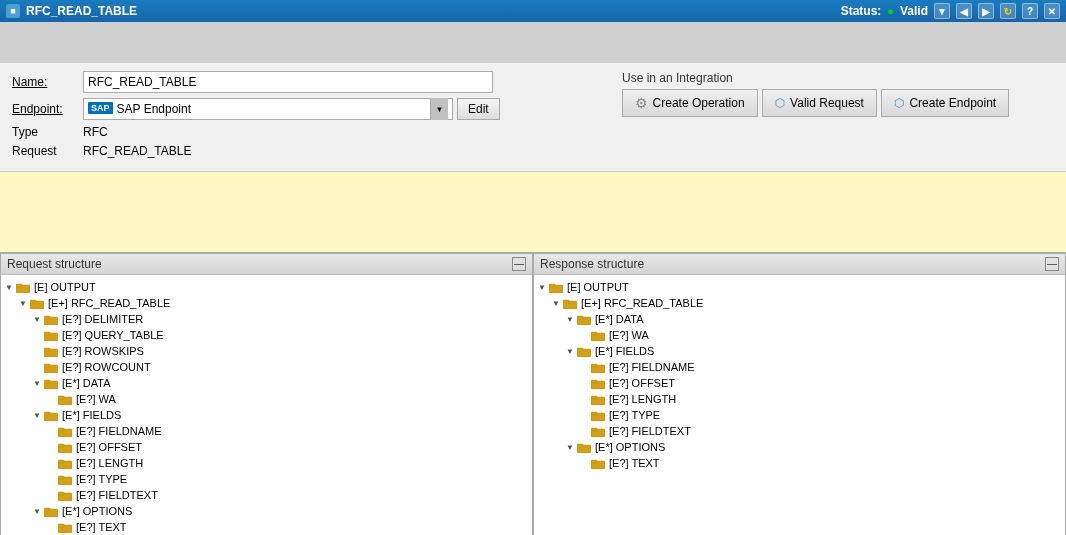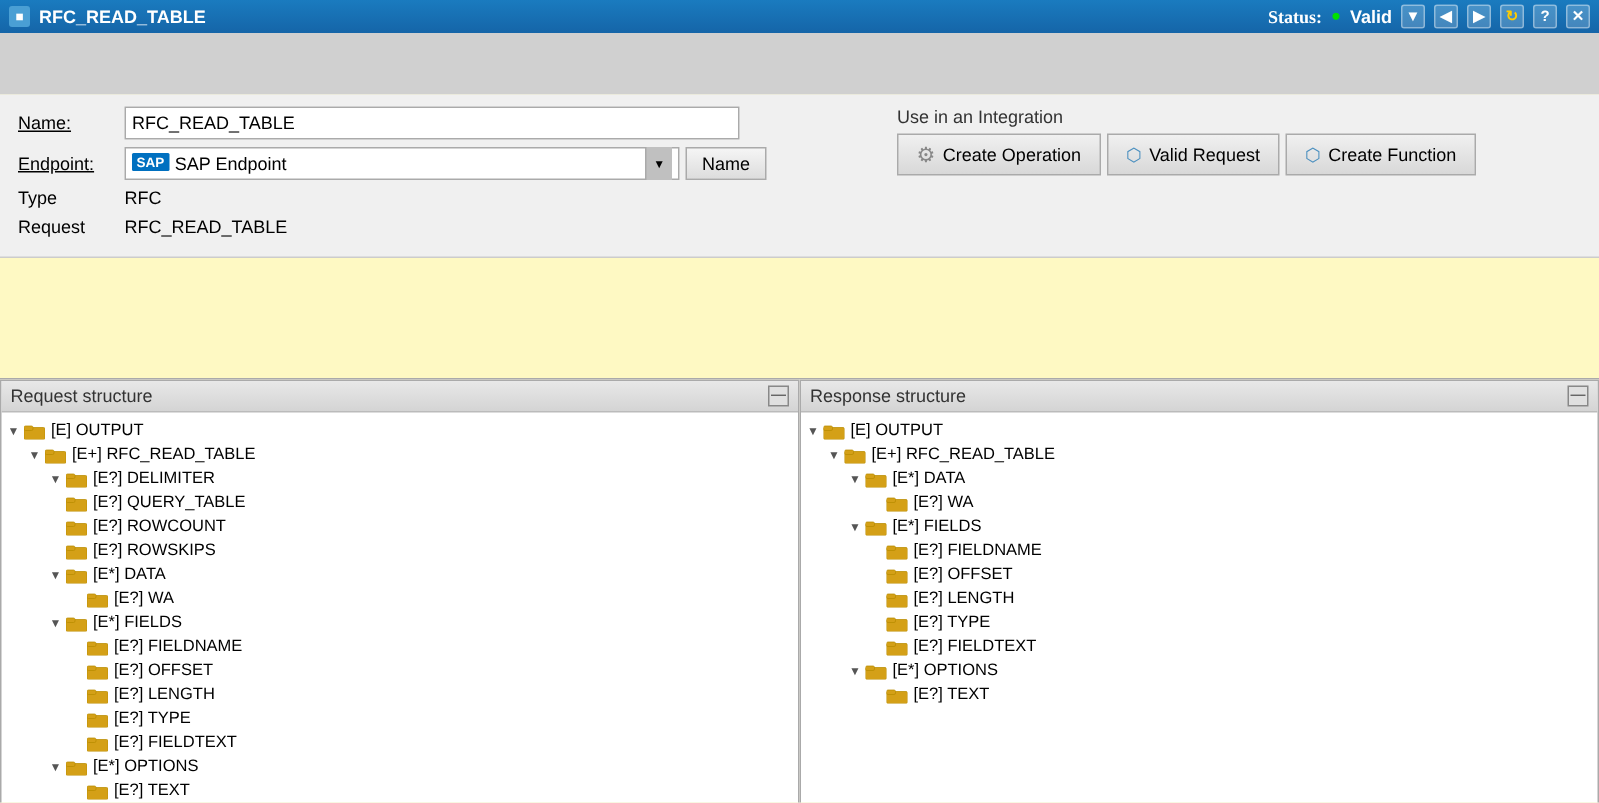--- a/index.html
+++ b/index.html
@@ -100,21 +100,21 @@
       height: 22px;
       padding: 0 10px;
       cursor: pointer;
       font-size: 12px;
     }
 
     
     .integration-panel {
       position: absolute;
       top: 8px;
-      right: 28px;
+      right: 4px;
       width: 440px;
     }
     .integration-label {
       font-size: 12px;
       margin-bottom: 4px;
       color: #333;
     }
     .integration-buttons {
       display: flex;
       gap: 4px;
@@ -188,21 +188,21 @@
   </style>
 </head>
 <body>
 
 <div class="title-bar">
   <div class="title-bar-left">
     <div class="title-icon">■</div>
     <span>RFC_READ_TABLE</span>
   </div>
   <div style="display:flex;align-items:center;gap:6px;">
-    <span style="color:white;font-family:Liberation Serif, serif;">Status:</span>
+    <span style="color:white;">Status:</span>
     <span style="color:#00e000;font-size:11px;">●</span>
     <span style="color:white;">Valid</span>
     <div class="tb-btn">▼</div>
     <div class="tb-btn">◀</div>
     <div class="tb-btn">▶</div>
     <div class="tb-btn" style="color:#ffcc00;">↻</div>
     <div class="tb-btn">?</div>
     <div class="tb-btn">✕</div>
   </div>
 </div>
@@ -217,21 +217,21 @@
     <div class="form-row">
       <span class="form-label">Endpoint:</span>
       <div class="endpoint-container">
         <div class="endpoint-select" style="width:370px;border:1px solid #aaa;">
           <div style="display:flex;align-items:flex-start;">
             <span class="endpoint-sap-badge">SAP</span>
             <span>SAP Endpoint</span>
           </div>
           <div class="dropdown-arrow">▼</div>
         </div>
-        <button class="edit-btn">Name</button>
+        <button class="edit-btn">Edit</button>
       </div>
     </div>
     <div class="form-row">
       <span class="form-label-plain">Type</span>
       <span>RFC</span>
     </div>
     <div class="form-row">
       <span class="form-label-plain">Request</span>
       <span>RFC_READ_TABLE</span>
     </div>
@@ -242,21 +242,21 @@
         <button class="int-btn">
           <span style="font-size:14px;color:#888;">⚙</span>
           <span>Create Operation</span>
         </button>
         <button class="int-btn">
           <span style="font-size:12px;color:#4a8fbf;">⬡</span>
           <span>Valid Request</span>
         </button>
         <button class="int-btn">
           <span style="font-size:12px;color:#4a8fbf;">⬡</span>
-          <span>Create Function</span>
+          <span>Create Endpoint</span>
         </button>
       </div>
     </div>
   </div>
 
   <div class="panels-container">
 
     <div class="panel">
       <div class="panel-header">
         <span>Request structure</span>
@@ -294,29 +294,29 @@
       <rect x="0" y="2" width="6" height="3" rx="1" fill="#d4a017" stroke="#b88c00" stroke-width="0.5"></rect>
     </svg></span>
             <span class="item-label">[E?] QUERY_TABLE</span>
           </div>
           <div class="tree-item" style="padding-left: 30px;">
             <span style="font-size: 8px; color: rgb(85, 85, 85); margin-right: 1px; min-width: 8px; display: inline-block;"></span>
             <span style="display: inline-block; margin-right: 2px;"><svg width="14" height="11" viewBox="0 0 14 11" style="vertical-align:middle;">
       <rect x="0" y="3" width="14" height="8" rx="1" fill="#d4a017" stroke="#b88c00" stroke-width="0.5"></rect>
       <rect x="0" y="2" width="6" height="3" rx="1" fill="#d4a017" stroke="#b88c00" stroke-width="0.5"></rect>
     </svg></span>
+            <span class="item-label">[E?] ROWSKIPS</span>
+          </div>
+          <div class="tree-item" style="padding-left: 30px;">
+            <span style="font-size: 8px; color: rgb(85, 85, 85); margin-right: 1px; min-width: 8px; display: inline-block;"></span>
+            <span style="display: inline-block; margin-right: 2px;"><svg width="14" height="11" viewBox="0 0 14 11" style="vertical-align:middle;">
+      <rect x="0" y="3" width="14" height="8" rx="1" fill="#d4a017" stroke="#b88c00" stroke-width="0.5"></rect>
+      <rect x="0" y="2" width="6" height="3" rx="1" fill="#d4a017" stroke="#b88c00" stroke-width="0.5"></rect>
+    </svg></span>
             <span class="item-label">[E?] ROWCOUNT</span>
-          </div>
-          <div class="tree-item" style="padding-left: 30px;">
-            <span style="font-size: 8px; color: rgb(85, 85, 85); margin-right: 1px; min-width: 8px; display: inline-block;"></span>
-            <span style="display: inline-block; margin-right: 2px;"><svg width="14" height="11" viewBox="0 0 14 11" style="vertical-align:middle;">
-      <rect x="0" y="3" width="14" height="8" rx="1" fill="#d4a017" stroke="#b88c00" stroke-width="0.5"></rect>
-      <rect x="0" y="2" width="6" height="3" rx="1" fill="#d4a017" stroke="#b88c00" stroke-width="0.5"></rect>
-    </svg></span>
-            <span class="item-label">[E?] ROWSKIPS</span>
           </div>
           <div class="tree-item" style="padding-left: 30px;">
             <span style="font-size: 8px; color: rgb(85, 85, 85); margin-right: 1px; min-width: 8px; display: inline-block;">▼</span>
             <span style="display: inline-block; margin-right: 2px;"><svg width="14" height="11" viewBox="0 0 14 11" style="vertical-align:middle;">
       <rect x="0" y="3" width="14" height="8" rx="1" fill="#d4a017" stroke="#b88c00" stroke-width="0.5"></rect>
       <rect x="0" y="2" width="6" height="3" rx="1" fill="#d4a017" stroke="#b88c00" stroke-width="0.5"></rect>
     </svg></span>
             <span class="item-label">[E*] DATA</span>
           </div>
           <div class="tree-item" style="padding-left: 44px;">

